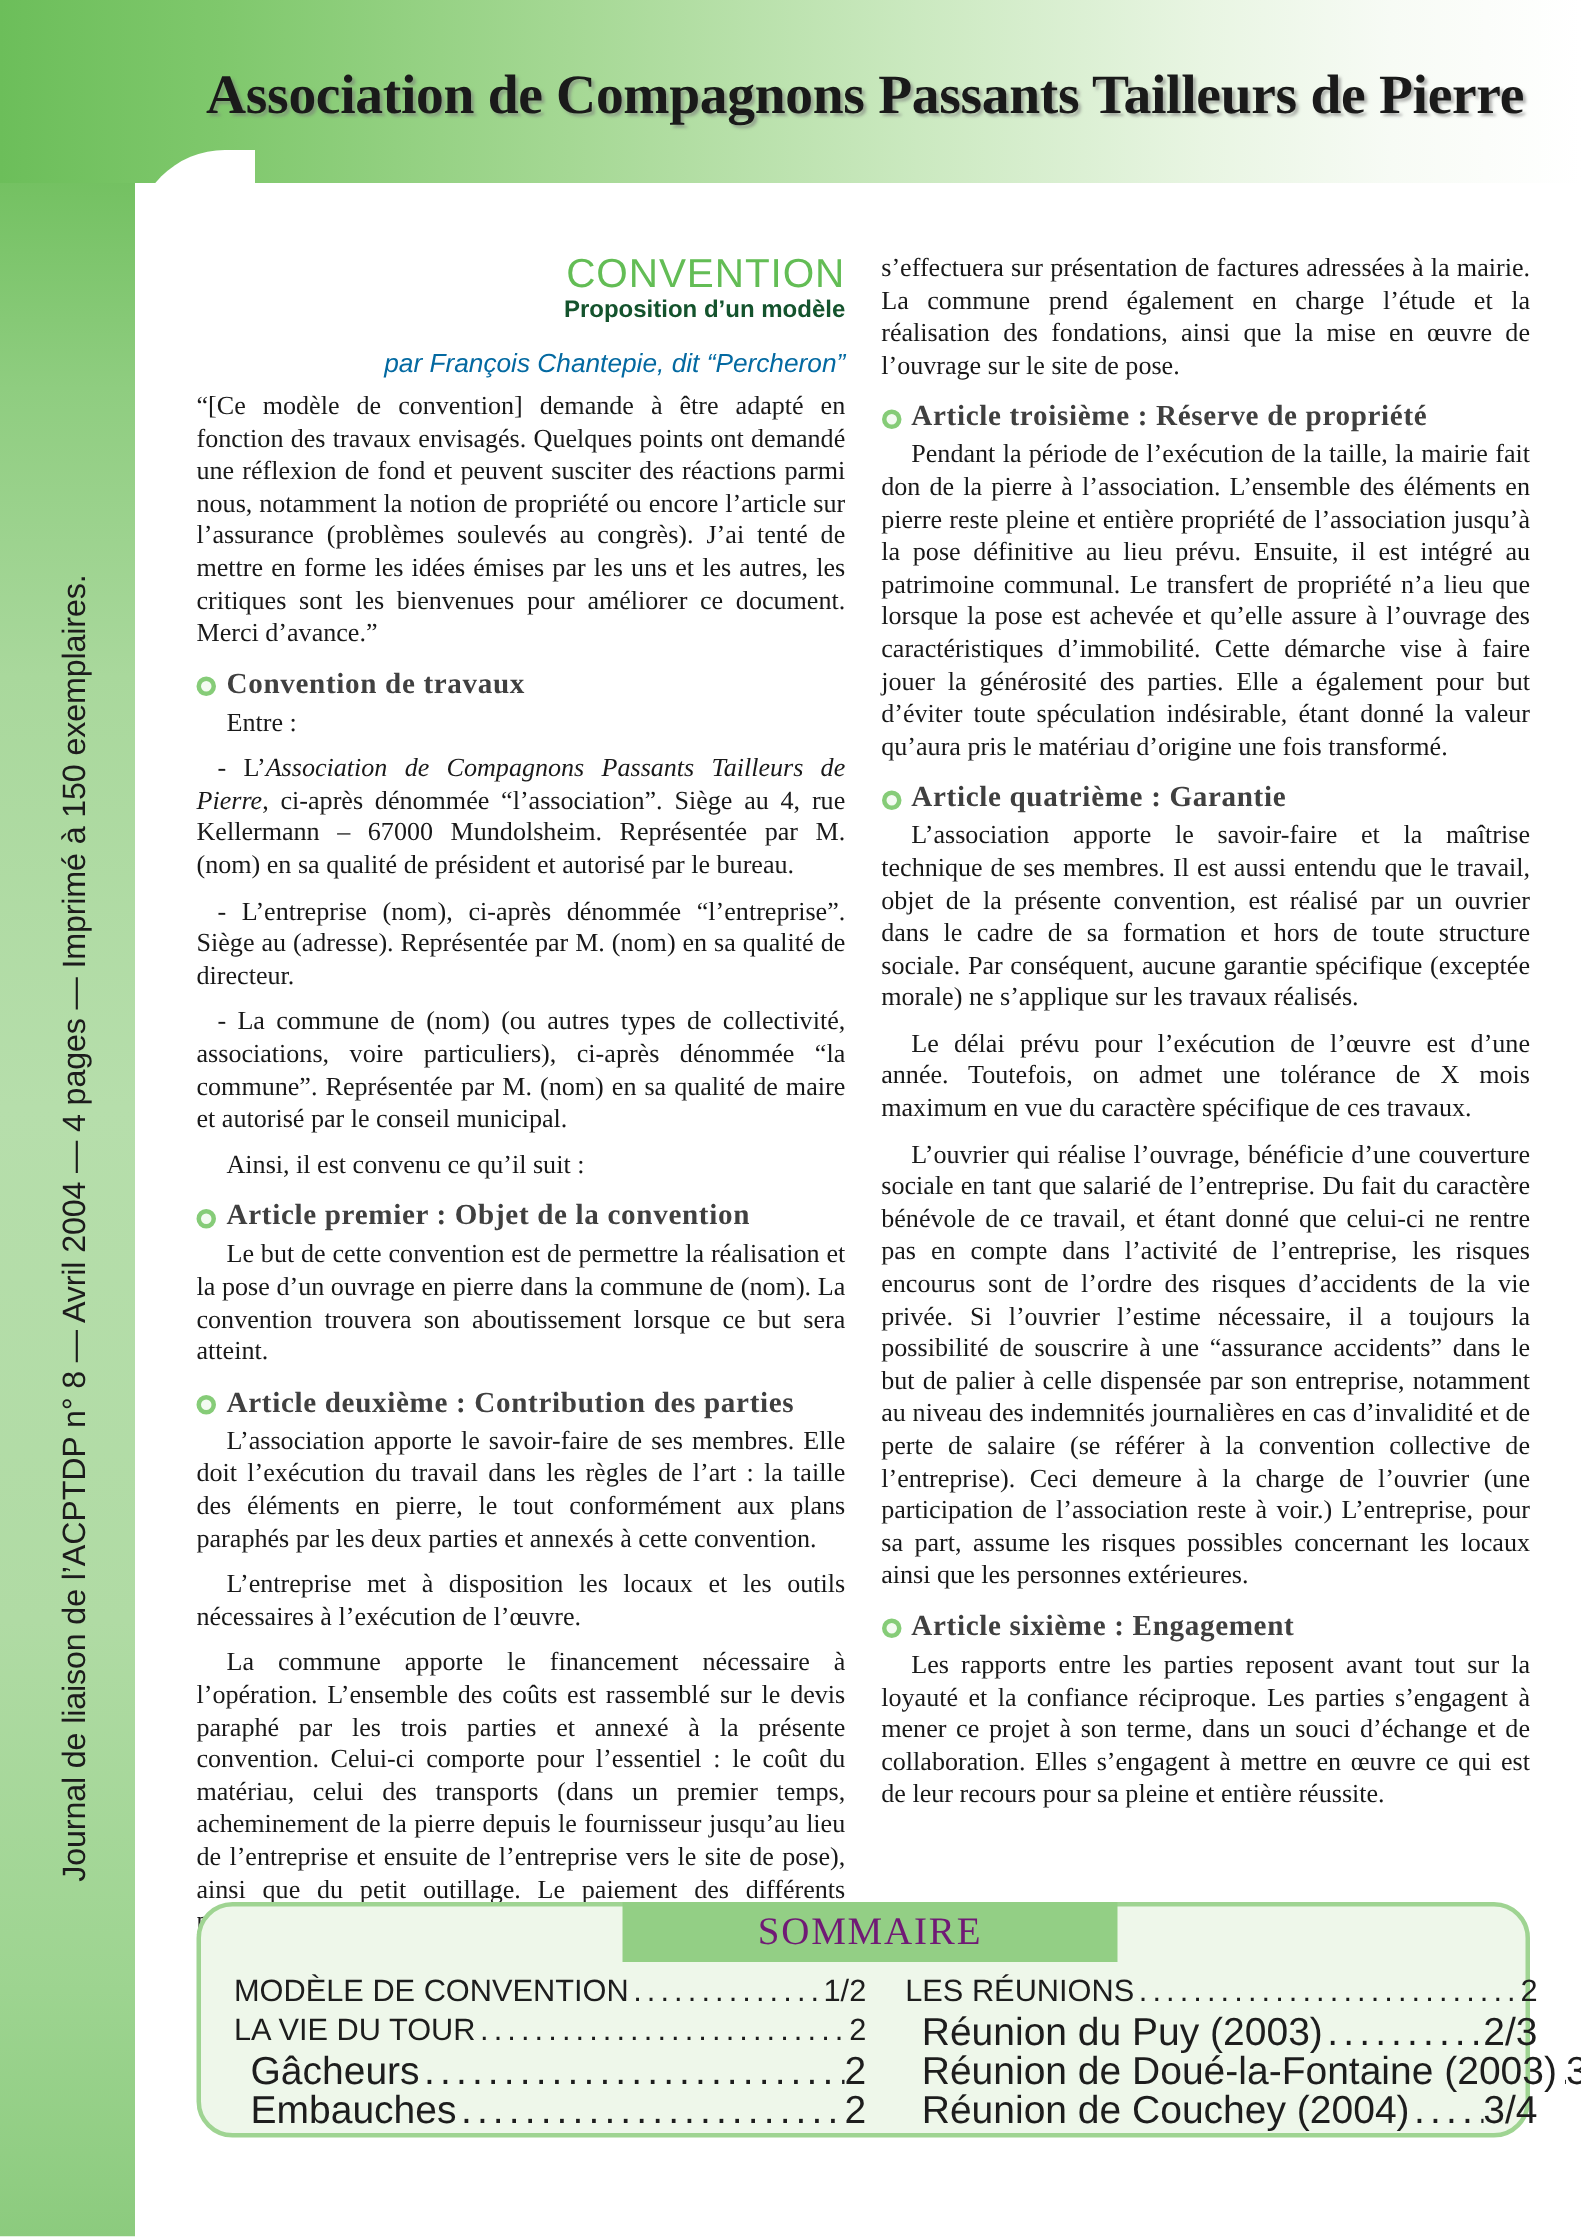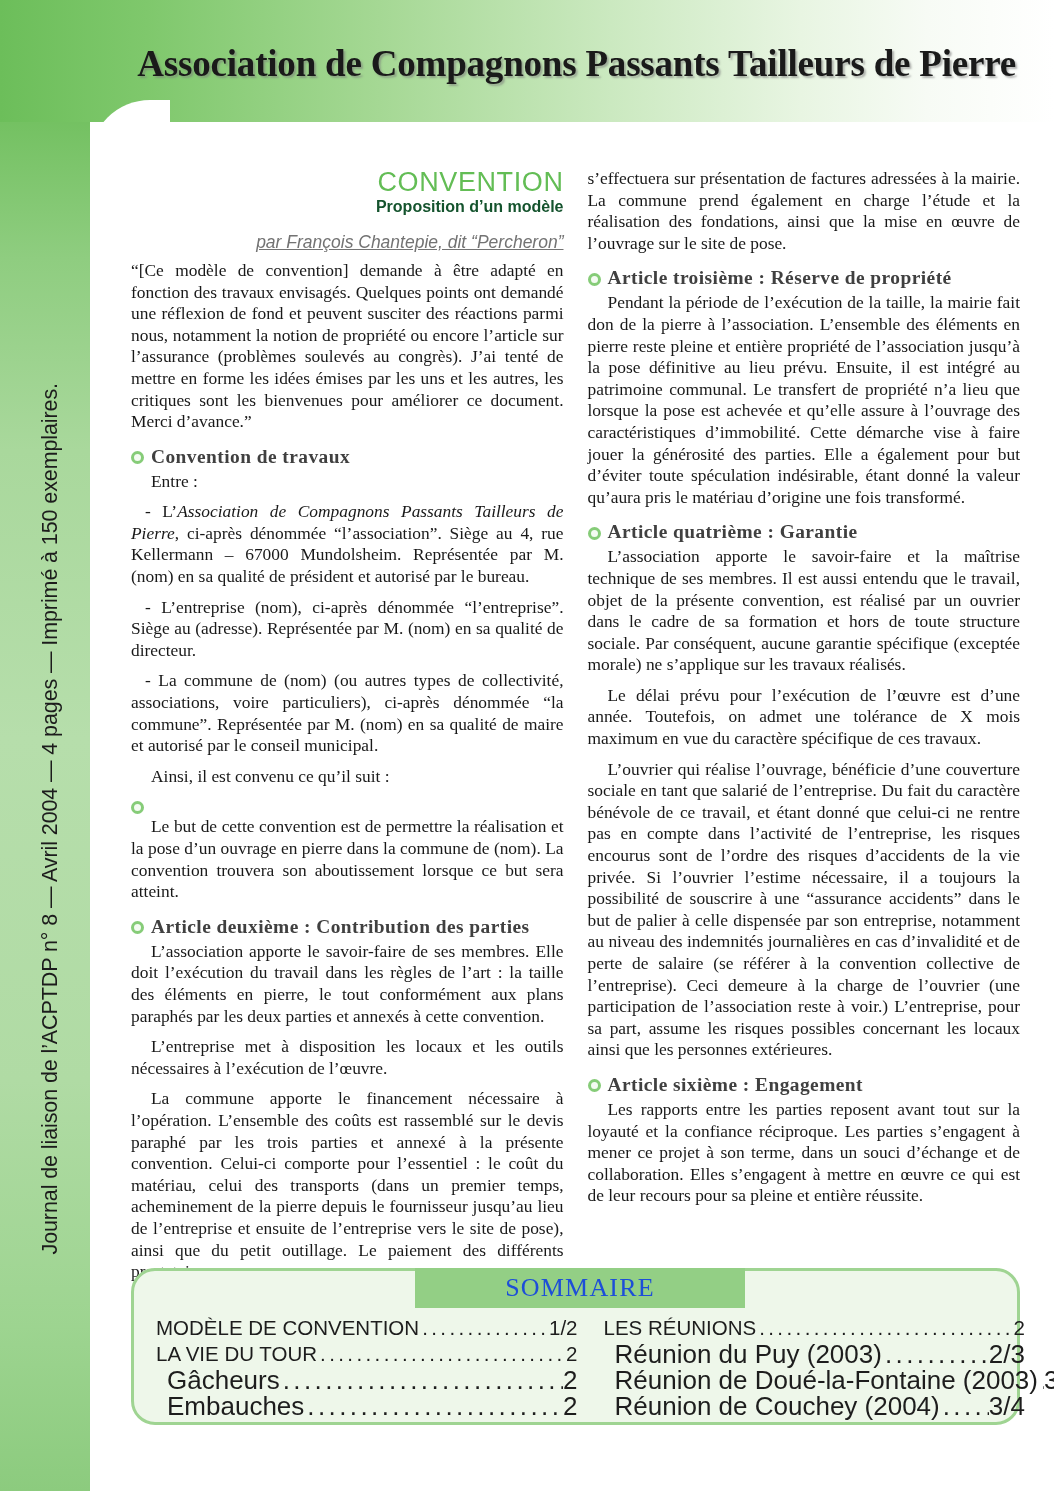--- a/index.html
+++ b/index.html
@@ -147,23 +147,22 @@
     font-weight: bold;
     color: #14532d;
     line-height: 1.1;
     margin: 0 0 6px 0;
   }
   .byline {
     text-align: right;
     font-family: "Liberation Sans", sans-serif;
     font-style: italic;
     font-size: 17.5px;
-    color: #737373;
+    color: #0369a1;
     margin: 16px 0 7px 0;
-    text-decoration: underline;
   }
 
   p.body {
     margin: 0;
     font-family: "Liberation Serif", serif;
     font-size: 17.4px;
     line-height: 21.6px;
     color: #191919;
     text-align: justify;
     text-indent: 20px;
@@ -220,21 +219,21 @@
     height: 40px;
     background: #93cf85;
     display: flex;
     align-items: center;
     justify-content: center;
   }
   .sommaire-tab span {
     font-family: "Liberation Serif", serif;
     font-size: 26px;
     letter-spacing: 1.2px;
-    color: #1d4ed8;
+    color: #701a75;
   }
   .toc-cols {
     position: absolute;
     left: 0;
     top: 44px;
     width: 100%;
     display: flex;
     box-sizing: border-box;
     padding: 0 18px 0 22px;
   }
@@ -301,20 +300,21 @@
         <p class="body dash"><span>- L’</span><span class="ital">Association de Compagnons Passants Tailleurs de Pierre</span><span>, ci-après dénommée “l’association”. Siège au 4, rue Kellermann – 67000 Mundolsheim. Représentée par M. (nom) en sa qualité de président et autorisé par le bureau.</span></p>
 
         <p class="body dash">- L’entreprise (nom), ci-après dénommée “l’entreprise”. Siège au (adresse). Représentée par M. (nom) en sa qualité de directeur.</p>
 
         <p class="body dash">- La commune de (nom) (ou autres types de collectivité, associations, voire particuliers), ci-après dénommée “la commune”. Représentée par M. (nom) en sa qualité de maire et autorisé par le conseil municipal.</p>
 
         <p class="body">Ainsi, il est convenu ce qu’il suit :</p>
 
         <h2 class="section">
           <span class="ring"></span>
+          <span>Article premier : Objet de la convention</span>
         </h2>
         <p class="body">Le but de cette convention est de permettre la réalisation et la pose d’un ouvrage en pierre dans la commune de (nom). La convention trouvera son aboutissement lorsque ce but sera atteint.</p>
 
         <h2 class="section">
           <span class="ring"></span>
           <span>Article deuxième : Contribution des parties</span>
         </h2>
         <p class="body">L’association apporte le savoir-faire de ses membres. Elle doit l’exécution du travail dans les règles de l’art : la taille des éléments en pierre, le tout conformément aux plans paraphés par les deux parties et annexés à cette convention.</p>
         <p class="body">L’entreprise met à disposition les locaux et les outils nécessaires à l’exécution de l’œuvre.</p>
         <p class="body">La commune apporte le financement nécessaire à l’opération. L’ensemble des coûts est rassemblé sur le devis paraphé par les trois parties et annexé à la présente convention. Celui-ci comporte pour l’essentiel : le coût du matériau, celui des transports (dans un premier temps, acheminement de la pierre depuis le fournisseur jusqu’au lieu de l’entreprise et ensuite de l’entreprise vers le site de pose), ainsi que du petit outillage. Le paiement des différents prestataires</p>

